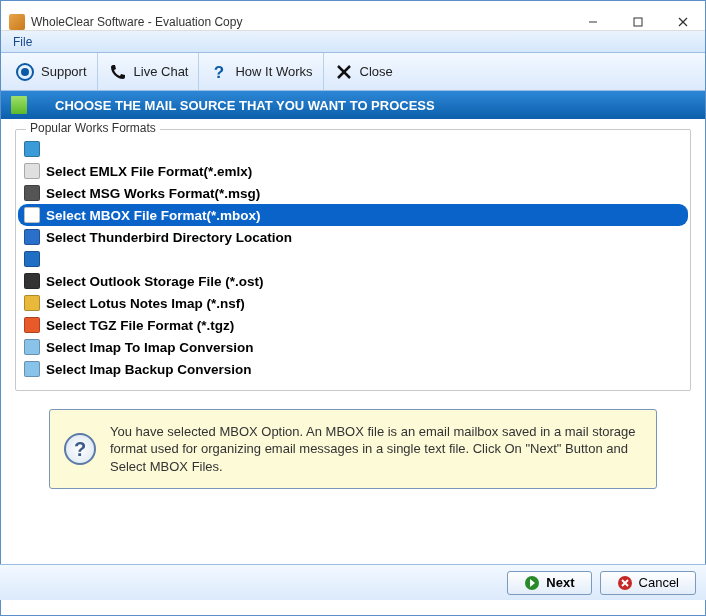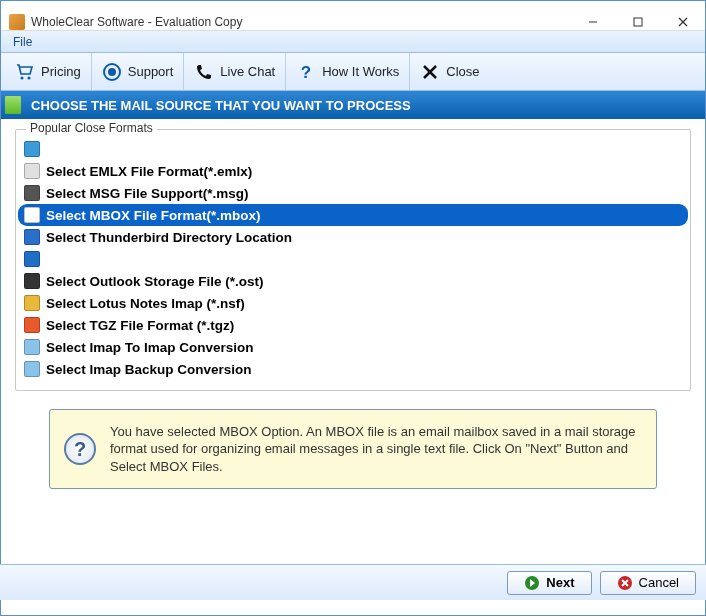--- a/index.html
+++ b/index.html
@@ -11,21 +11,21 @@
   .window-controls { display: flex; }
   .window-controls div { width: 45px; height: 29px; display: flex; align-items: center; justify-content: center; color: #666; font-size: 14px; }
   
   .menubar { height: 22px; background: linear-gradient(#eaf3fd,#d5e7fb); border-bottom: 1px solid #9dbde0; display: flex; align-items: center; padding: 0 6px; }
   .menubar span { font-size: 12px; color: #1a4a8a; padding: 2px 6px; }
   
   .toolbar { height: 38px; background: linear-gradient(#f2f8ff,#dceafc); border-bottom: 1px solid #9dbde0; display: flex; align-items: center; padding: 0 4px; }
   .tool-btn { display: flex; align-items: center; gap: 6px; padding: 4px 10px; font-size: 13px; color: #222; border-right: 1px solid #b8d0ea; height: 100%; }
   .tool-icon { width: 20px; height: 20px; display:flex; align-items:center; justify-content:center; }
   
-  .banner { height: 28px; background: linear-gradient(#2d87d6,#0b5fab); display: flex; align-items: center; gap: 10px; padding: 0 4px; color: #fff; font-size: 13px; font-weight: bold; text-align: center; }
+  .banner { height: 28px; background: linear-gradient(#2d87d6,#0b5fab); display: flex; align-items: center; gap: 28px; padding: 0 10px; color: #fff; font-size: 13px; font-weight: bold; text-align: center; }
   .banner-icon { width: 16px; height: 18px; background: linear-gradient(#9fe06a,#5bb92a); border-radius: 1px; }
   
   .content { padding: 10px 14px 4px; }
   .fieldset { border: 1px solid #c9c9c9; border-radius: 2px; padding: 8px 2px 10px; position: relative; }
   .legend { position: absolute; top: -9px; left: 10px; background: #fff; padding: 0 4px; font-size: 12px; color: #333; }
   .list { }
   .list-item { display: flex; align-items: center; gap: 6px; padding: 2px 6px; font-size: 13.5px; font-weight: bold; color: #000; height: 22px; }
   .list-item.selected { background: #0a63c9; color: #fff; border-radius: 9px; }
   .file-icon { width: 16px; height: 16px; border-radius: 2px; flex-shrink: 0; display:flex; align-items:center; justify-content:center; font-size:10px; color:#fff;}
   
@@ -64,30 +64,20 @@
   </div>
 </div>
 
 <div class="menubar">
   <span>File</span>
 </div>
 
 <div class="toolbar">
   <div class="tool-btn">
     <span class="tool-icon">
-      <svg width="20" height="18" viewBox="0 0 20 18">
-          <path d="M2 2h2l2 9h9l2-7H5" fill="none" stroke="#0a5aa8" stroke-width="1.6"></path>
-          <circle cx="7" cy="15" r="1.5" fill="#0a5aa8"></circle>
-          <circle cx="14" cy="15" r="1.5" fill="#0a5aa8"></circle>
-        </svg>
-    </span>
-    <span>Pricing</span>
-  </div>
-  <div class="tool-btn">
-    <span class="tool-icon">
       <svg width="20" height="20" viewBox="0 0 20 20">
           <circle cx="10" cy="10" r="8" fill="none" stroke="#0a5aa8" stroke-width="2"></circle>
           <circle cx="10" cy="10" r="4" fill="#0a5aa8"></circle>
         </svg>
     </span>
     <span>Support</span>
   </div>
   <div class="tool-btn">
     <span class="tool-icon">
       <svg width="18" height="18" viewBox="0 0 18 18">
@@ -115,32 +105,32 @@
   </div>
 </div>
 
 <div class="banner">
   <div class="banner-icon"></div>
   <span>CHOOSE THE MAIL SOURCE THAT YOU WANT TO PROCESS</span>
 </div>
 
 <div class="content">
   <div class="fieldset">
-    <div class="legend">Popular Close Formats</div>
+    <div class="legend">Popular Works Formats</div>
     <div class="list" id="format-list">
         <div class="list-item">
           <div class="file-icon" style="background: rgb(58, 155, 216); border: 1px solid rgba(0, 0, 0, 0.25);"></div>
         </div>
         <div class="list-item">
           <div class="file-icon" style="background: rgb(224, 224, 224); border: 1px solid rgba(0, 0, 0, 0.25);"></div>
           <span>Select EMLX File Format(*.emlx)</span>
         </div>
         <div class="list-item">
           <div class="file-icon" style="background: rgb(85, 85, 85); border: 1px solid rgba(0, 0, 0, 0.25);"></div>
-          <span>Select MSG File Support(*.msg)</span>
+          <span>Select MSG Works Format(*.msg)</span>
         </div>
         <div class="list-item selected">
           <div class="file-icon" style="background: rgb(255, 255, 255); border: 1px solid rgba(0, 0, 0, 0.25);"></div>
           <span>Select MBOX File Format(*.mbox)</span>
         </div>
         <div class="list-item">
           <div class="file-icon" style="background: rgb(42, 111, 201); border: 1px solid rgba(0, 0, 0, 0.25);"></div>
           <span>Select Thunderbird Directory Location</span>
         </div>
         <div class="list-item">

